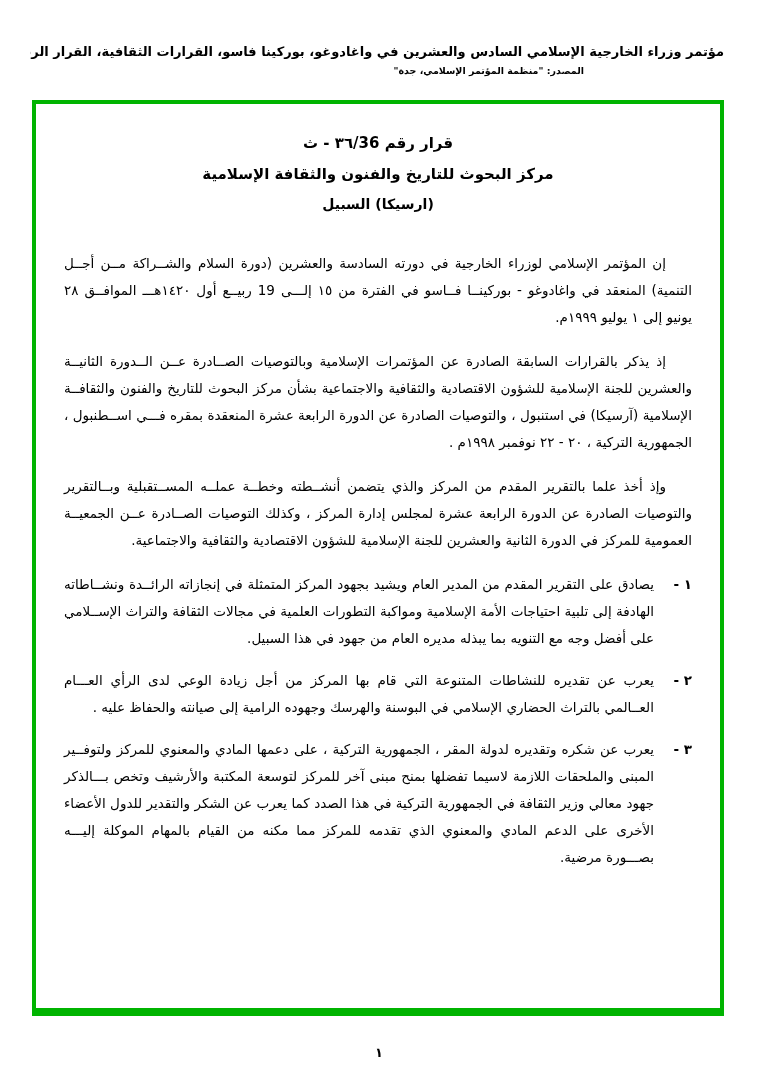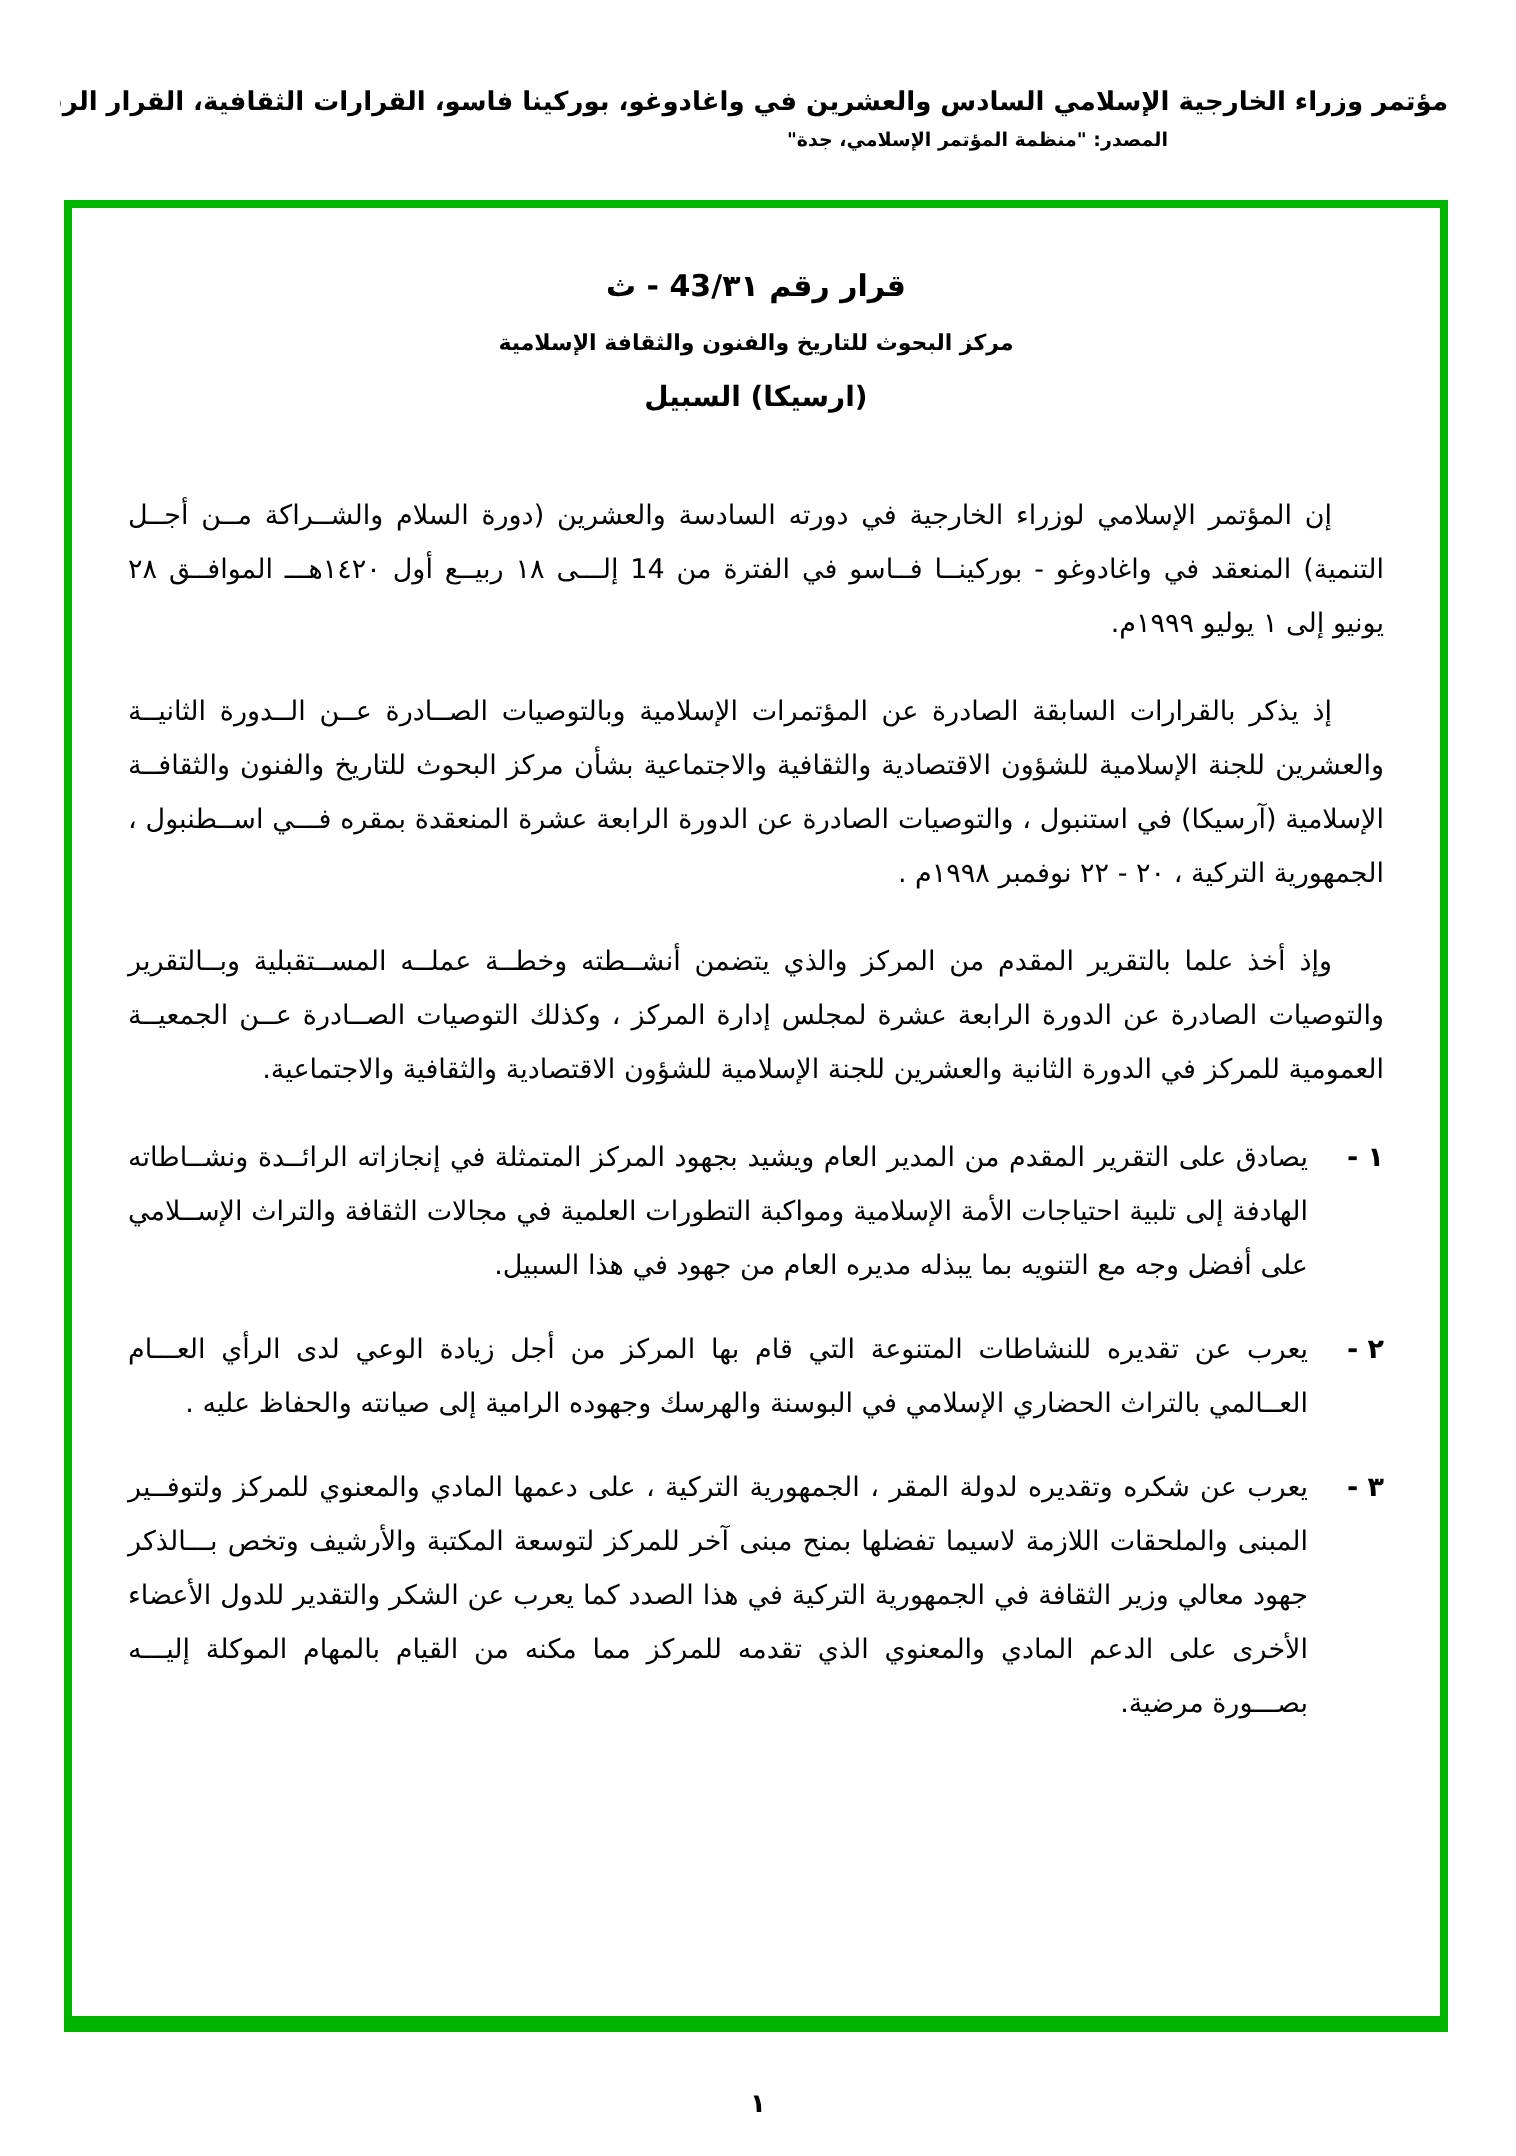--- a/index.html
+++ b/index.html
@@ -41,21 +41,21 @@
     width: 692px;
     height: 916px;
     border: 4px solid #00b400;
     border-bottom-width: 8px;
     padding: 30px 28px 0 28px;
     background: #ffffff;
   }
   .title-block { text-align: center; font-weight: bold; }
   .title-block .t1 { font-size: 15px; margin-bottom: 13px; }
   .title-block .t2 { font-size: 14px; margin-bottom: 13px; }
-  .title-block .t3 { font-size: 11px; margin-bottom: 13px; }
+  .title-block .t3 { font-size: 15px; margin-bottom: 13px; }
   .title-block .t4 { font-size: 14px; }
   .body-text { margin-top: 38px; }
   .para {
     font-size: 13.5px;
     line-height: 27px;
     text-align: justify;
     text-indent: 26px;
     margin-bottom: 17px;
   }
   .items { margin-top: 4px; }
@@ -92,27 +92,27 @@
 <div class="page">
 
   <div class="top-header">
     <div class="line1">مؤتمر وزراء الخارجية الإسلامي السادس والعشرين في واغادوغو، بوركينا فاسو، القرارات الثقافية، القرار الرقم ٢٦/٣١-ث</div>
     <div class="line2">المصدر:  "منظمة المؤتمر الإسلامي، جدة"</div>
   </div>
 
   <div class="doc-frame">
 
     <div class="title-block">
-      <div class="t1">قرار رقم 43/٣١ - ث</div>
+      <div class="t1">قرار رقم ٣٦/36 - ث</div>
       <div class="t3">مركز البحوث للتاريخ والفنون والثقافة الإسلامية</div>
       <div class="t4">(ارسيكا) السبيل</div>
     </div>
 
     <div class="body-text">
-      <p class="para">إن المؤتمر الإسلامي لوزراء الخارجية في دورته السادسة والعشرين (دورة السلام والشــراكة مــن أجــل التنمية) المنعقد في واغادوغو - بوركينــا فــاسو في الفترة من 14 إلـــى ١٨ ربيــع أول ١٤٢٠هـــ الموافــق ٢٨ يونيو إلى ١ يوليو ١٩٩٩م.</p>
+      <p class="para">إن المؤتمر الإسلامي لوزراء الخارجية في دورته السادسة والعشرين (دورة السلام والشــراكة مــن أجــل التنمية) المنعقد في واغادوغو - بوركينــا فــاسو في الفترة من ١٥ إلـــى 19 ربيــع أول ١٤٢٠هـــ الموافــق ٢٨ يونيو إلى ١ يوليو ١٩٩٩م.</p>
       <p class="para">إذ يذكر بالقرارات السابقة الصادرة عن المؤتمرات الإسلامية وبالتوصيات الصــادرة عــن الــدورة الثانيــة والعشرين للجنة الإسلامية للشؤون الاقتصادية والثقافية والاجتماعية بشأن مركز البحوث للتاريخ والفنون والثقافــة الإسلامية (آرسيكا) في استنبول ، والتوصيات الصادرة عن الدورة الرابعة عشرة المنعقدة بمقره فـــي اســطنبول ، الجمهورية التركية ، ٢٠ - ٢٢ نوفمبر ١٩٩٨م .</p>
       <p class="para">وإذ أخذ علما بالتقرير المقدم من المركز والذي يتضمن أنشــطته وخطــة عملــه المســتقبلية وبــالتقرير والتوصيات الصادرة عن الدورة الرابعة عشرة لمجلس إدارة المركز ، وكذلك التوصيات الصــادرة عــن الجمعيــة العمومية للمركز في الدورة الثانية والعشرين للجنة الإسلامية للشؤون الاقتصادية والثقافية والاجتماعية.</p>
 
       <div class="items">
         <div class="item">
           <div class="marker">١ -</div>
           <div class="item-text">يصادق على التقرير المقدم من المدير العام ويشيد بجهود المركز المتمثلة في إنجازاته الرائــدة ونشــاطاته الهادفة إلى تلبية احتياجات الأمة الإسلامية ومواكبة التطورات العلمية في مجالات الثقافة والتراث الإســلامي على أفضل وجه مع التنويه بما يبذله مديره العام من جهود في هذا السبيل.</div>
         </div>
         <div class="item">
           <div class="marker">٢ -</div>

